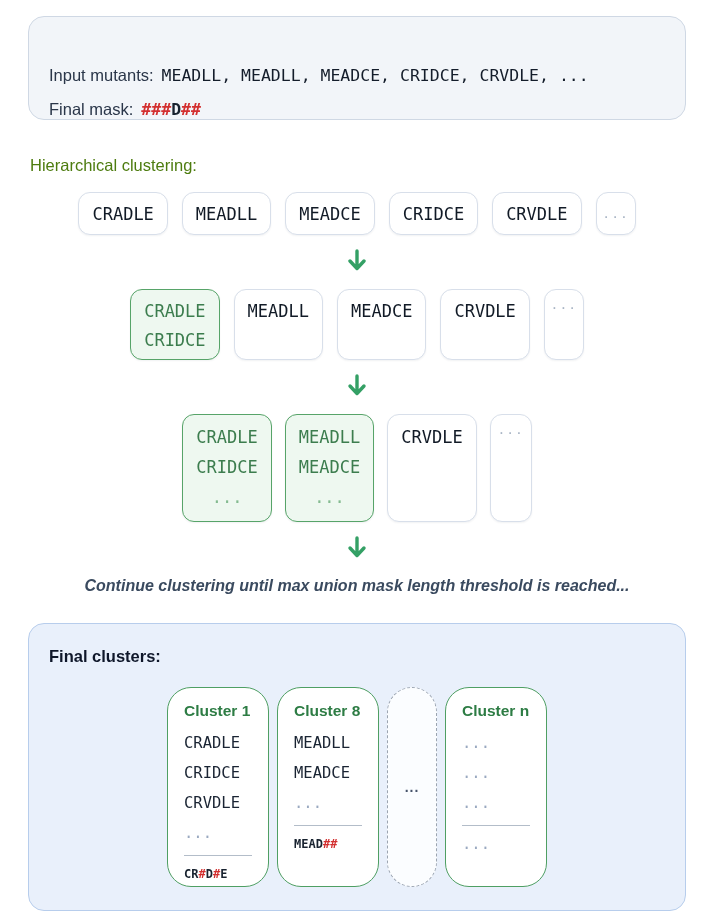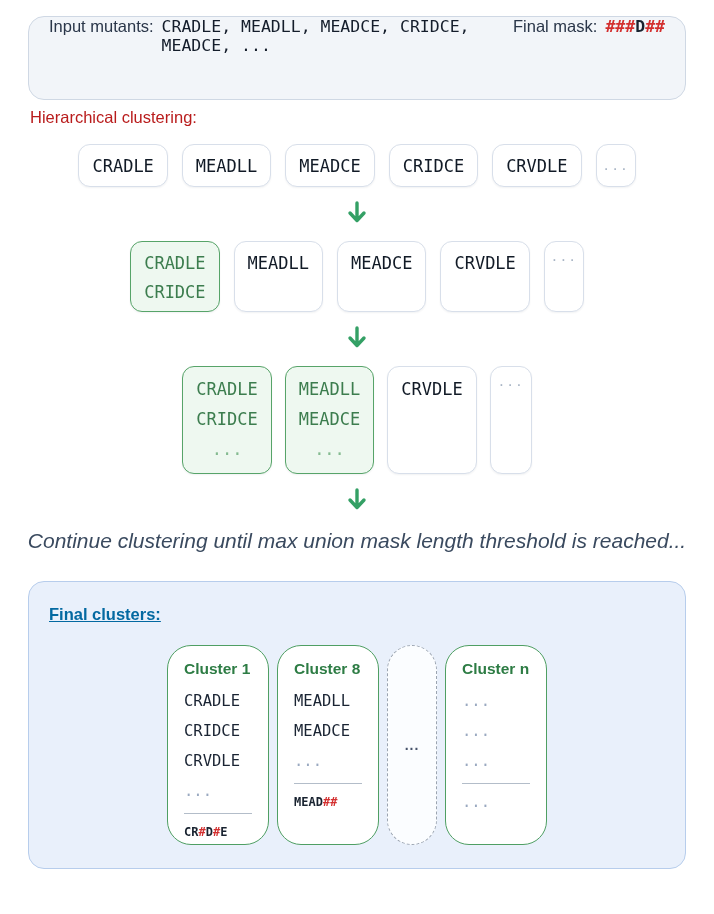--- a/index.html
+++ b/index.html
@@ -8,38 +8,39 @@
     background: #ffffff;
     font-family: "Liberation Sans", sans-serif;
     color: #2a3649;
     overflow: hidden;
   }
   .mono { font-family: "DejaVu Sans Mono", monospace; }
 
   
   .input-card {
     margin: 16px 28px 0 28px;
-    height: 84px;
+    height: 104px;
     background: #f2f5f9;
     border: 1px solid #cfd8e4;
     border-radius: 16px;
     padding: 0 20px;
     display: flex;
+    flex-direction: column;
     justify-content: flex-end;
     gap: 15px;
   }
   .input-line { font-size: 16.5px; color: #2a3649; display: flex; align-items: baseline; }
   .input-line .sans-label { white-space: pre; }
   .mutant-list { font-size: 16.5px; color: #141d2b; margin-left: 8px; }
   .mask-text { font-size: 16.5px; font-weight: bold; margin-left: 8px; }
   .red  { color: #d32f2f; }
   .dark { color: #18222f; }
 
   
-  .section-label { margin: 8px 0 0 30px; font-size: 16.5px; color: #b91c1c; }
+  .section-label { margin: 36px 0 0 30px; font-size: 16.5px; color: #4d7c0f; }
 
   
   .row { display: flex; justify-content: center; align-items: flex-start; gap: 14px; }
   .row-1 { margin-top: 17px; }
   .box {
     background: #ffffff;
     border: 1px solid #d8dfea;
     border-radius: 12px;
     box-shadow: 0 1px 2px rgba(23,34,52,0.06);
     font-family: "DejaVu Sans Mono", monospace;
@@ -59,34 +60,35 @@
     text-align: center;
   }
   .green-dots { color: #84bb90; }
 
   .arrow-row { display: flex; justify-content: center; margin: 13px 0; height: 28px; }
 
   .note {
     margin-top: 14px;
     text-align: center;
     font-style: italic;
-    font-size: 21px;
+    font-size: 16px;
     color: #3a4a5f;
+    font-weight: bold;
   }
 
   
   .final-card {
     margin: 28px 28px 0 28px;
     height: 288px;
     background: #e9f0fb;
     border: 1px solid #b7cdec;
     border-radius: 16px;
     padding: 23px 20px 0 20px;
   }
-  .final-title { font-size: 16.5px; font-weight: bold; color: #0369a1; text-decoration: underline; }
+  .final-title { font-size: 16.5px; font-weight: bold; color: #0f172a; }
   .clusters-row { margin-top: 21px; display: flex; justify-content: center; align-items: flex-start; gap: 8px; }
   .ccard {
     width: 102px;
     height: 200px;
     background: #ffffff;
     border: 1px solid #4f9f63;
     border-radius: 24px;
     padding: 12px 16px 0;
   }
   .ctitle { font-size: 15.5px; font-weight: bold; color: #2d7c44; line-height: 22px; margin-bottom: 6px; }
@@ -109,21 +111,21 @@
     font-weight: bold;
     letter-spacing: 1px;
   }
 </style>
 </head>
 <body>
 
 <div class="input-card">
   <div class="input-line">
     <span class="sans-label">Input mutants:</span>
-    <span class="mono mutant-list">CRADLE, MEADLL, MEADCE, CRIDCE, MEADCE, ...</span>
+    <span class="mono mutant-list">MEADLL, MEADLL, MEADCE, CRIDCE, CRVDLE, ...</span>
   </div>
   <div class="input-line">
     <span class="sans-label">Final mask:</span>
     <span class="mono mask-text"><span class="red">###</span><span class="dark">D</span><span class="red">##</span></span>
   </div>
 </div>
 
 <div class="section-label">Hierarchical clustering:</div>
 
 <div class="row row-1">

